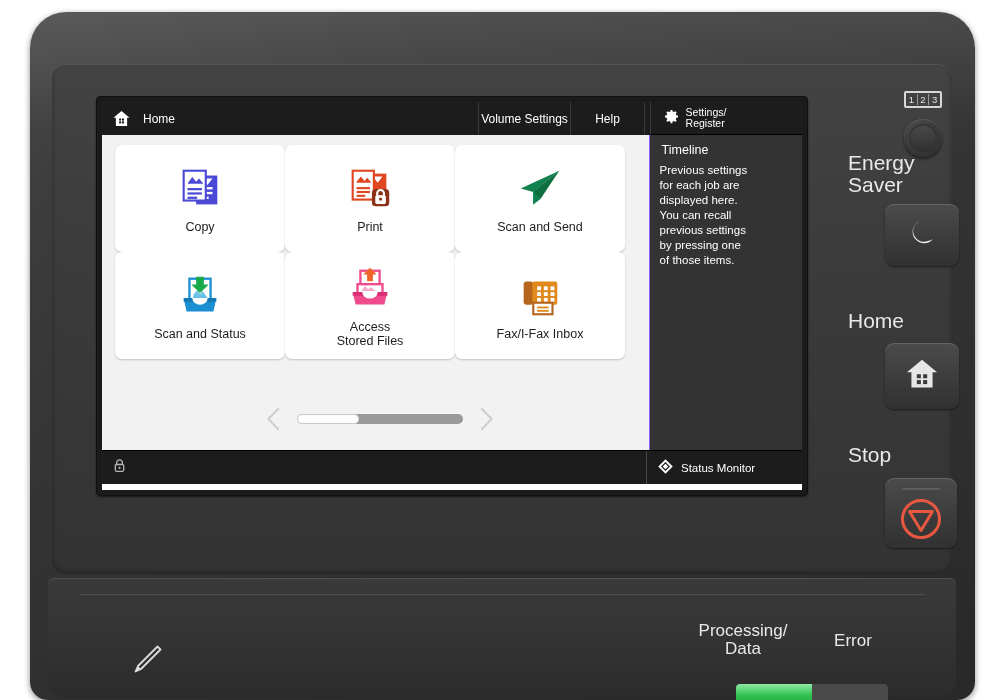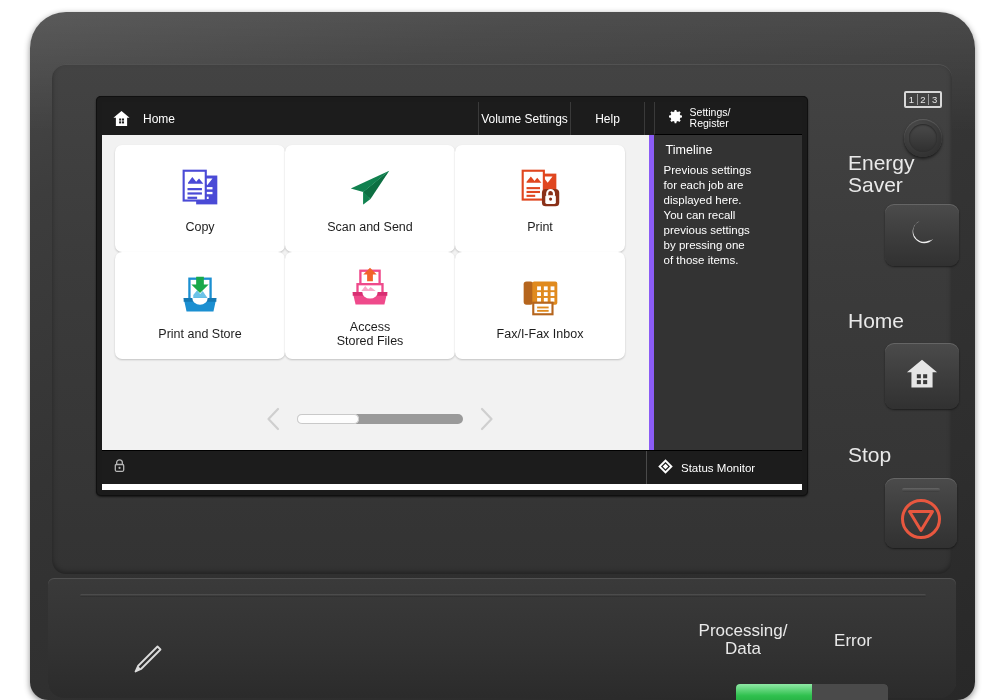--- a/index.html
+++ b/index.html
@@ -140,21 +140,21 @@
     background: #fdfdfd;
     box-shadow: inset 0 0 0 1px #c9c9c9;
     cursor: grab;
   }
 
   
   #right-pane {
     width: 156px; height: 100%;
     background: #333333;
     display: flex; flex-direction: column;
-    border-left: 5px solid #8b5cf6;
+    border-left: 1px solid #8b5cf6;
   }
   #settings-row {
     display: flex; align-items: center; gap: 6px;
     height: 33px; flex: none;
     background: #1c1c1c; color: #fff;
     padding-left: 12px;
     border-bottom: 1px solid #000;
     border-left: 1px solid #3a3a3a;
     margin-top: -33px;
   }
@@ -319,32 +319,20 @@
                   <rect x="27" y="34" width="8" height="2.4" fill="#fff"></rect>
                   <path d="M28 15h11l-5.5 7z" fill="#fff"></path>
                   <rect x="9" y="7" width="23" height="31" fill="#fff" stroke="#4a4ad6" stroke-width="2.2"></rect>
                   <path d="M13.5 19.5 18 13.5l4 5 3-3.5 4.5 5.5h-16z" fill="#4a4ad6"></path>
                   <rect x="13" y="25" width="15" height="2.3" fill="#4a4ad6"></rect>
                   <rect x="13" y="29.5" width="15" height="2.3" fill="#4a4ad6"></rect>
                   <rect x="13" y="34" width="10" height="2.3" fill="#4a4ad6"></rect>
                 </svg>
               </span>
               <span class="tile-label">Copy</span>
-            </div>
-
-            <div class="tile">
-              <span class="tile-ico">
-                <svg viewBox="0 0 52 52" width="50" height="50">
-                  <path d="M46 7 6 25.5l13 3.5z" fill="#11814f"></path>
-                  <path d="M46 7 19 29v13z" fill="#1a9e62"></path>
-                  <path d="M19 29 46 7 26.5 36.5z" fill="#0d6f42"></path>
-                  <path d="M19 42l7.5-5.5L19 29z" fill="#11814f"></path>
-                </svg>
-              </span>
-              <span class="tile-label">Scan and Send</span>
             </div>
 
             <div class="tile">
               <span class="tile-ico">
                 <svg viewBox="0 0 52 52" width="50" height="50">
                   <rect x="24" y="10" width="19" height="25" fill="#e0461f"></rect>
                   <path d="M29 13h10l-5 6.5z" fill="#fff"></path>
                   <rect x="8" y="7" width="22" height="30" fill="#fff" stroke="#e0461f" stroke-width="2.2"></rect>
                   <path d="M12 18.5 16.5 13l3.8 4.6 2.8-3.2 4.4 5.1H12z" fill="#e0461f"></path>
                   <rect x="12" y="24" width="14" height="2.2" fill="#e0461f"></rect>
@@ -355,30 +343,42 @@
                   <rect x="31.5" y="32.5" width="11" height="9" rx="1.6" fill="#fff"></rect>
                   <circle cx="37" cy="36.5" r="1.6" fill="#8a3118"></circle>
                 </svg>
               </span>
               <span class="tile-label">Print</span>
             </div>
 
             <div class="tile">
               <span class="tile-ico">
                 <svg viewBox="0 0 52 52" width="50" height="50">
+                  <path d="M46 7 6 25.5l13 3.5z" fill="#11814f"></path>
+                  <path d="M46 7 19 29v13z" fill="#1a9e62"></path>
+                  <path d="M19 29 46 7 26.5 36.5z" fill="#0d6f42"></path>
+                  <path d="M19 42l7.5-5.5L19 29z" fill="#11814f"></path>
+                </svg>
+              </span>
+              <span class="tile-label">Scan and Send</span>
+            </div>
+
+            <div class="tile">
+              <span class="tile-ico">
+                <svg viewBox="0 0 52 52" width="50" height="50">
                   <rect x="15" y="8" width="22" height="22" fill="#fff" stroke="#1b8fd1" stroke-width="2.4"></rect>
                   <path d="M19 25 23 20l3.2 3.8 2.6-3 5 7.2H19z" fill="#6cc3e8"></path>
                   <rect x="18.5" y="28" width="15" height="2.2" fill="#1b8fd1"></rect>
                   <path d="M22 6h8v8h5l-9 9-9-9h5z" fill="#19a84a"></path>
                   <path d="M9 28h34l-3 14H12z" fill="#1b8fd1"></path>
                   <path d="M9 28h34v4H9z" fill="#1478b3"></path>
                   <path d="M18 28h16a8 7 0 0 1-16 0z" fill="#fff"></path>
                 </svg>
               </span>
-              <span class="tile-label">Print and Store</span>
+              <span class="tile-label">Scan and Status</span>
             </div>
 
             <div class="tile">
               <span class="tile-ico">
                 <svg viewBox="0 0 52 52" width="50" height="50">
                   <rect x="16" y="7" width="20" height="14" fill="#fff" stroke="#ef4a8b" stroke-width="2.4"></rect>
                   <path d="M26 4l7 7h-4v7h-6v-7h-4z" fill="#f2632a"></path>
                   <rect x="13" y="21" width="26" height="10" fill="#fff" stroke="#ef4a8b" stroke-width="2.4"></rect>
                   <path d="M17 28l4-5 3.2 3.6 2.4-2.6L32 28z" fill="#f9a8c8"></path>
                   <path d="M8 29h36l-3 13H11z" fill="#ef4a8b"></path>

